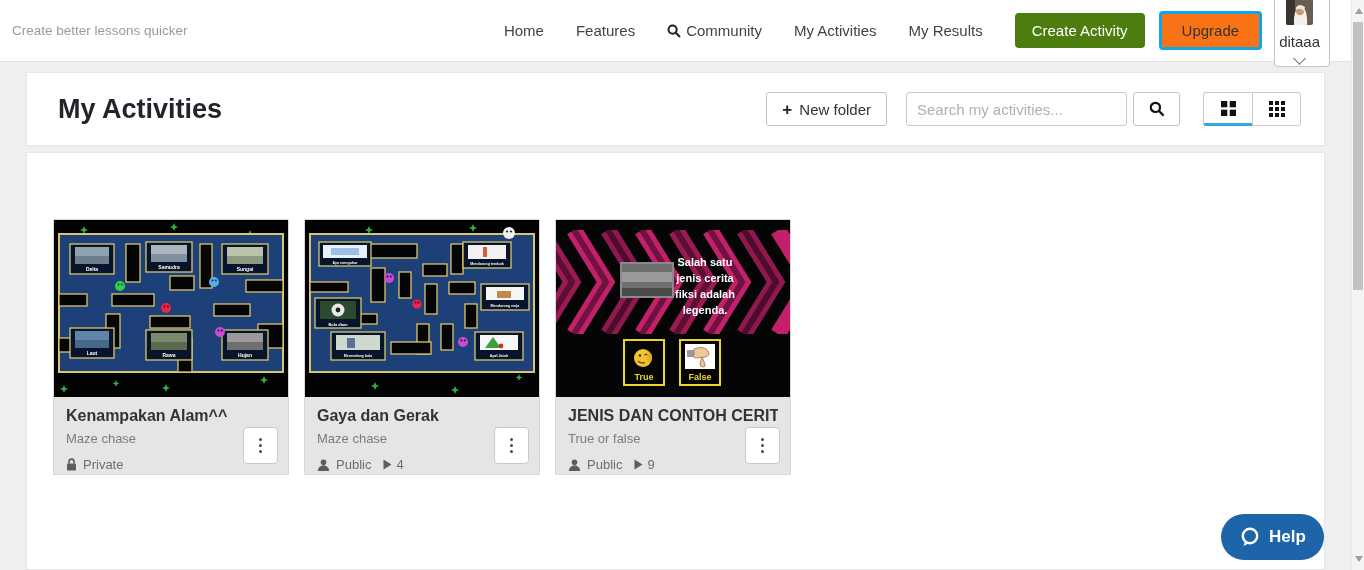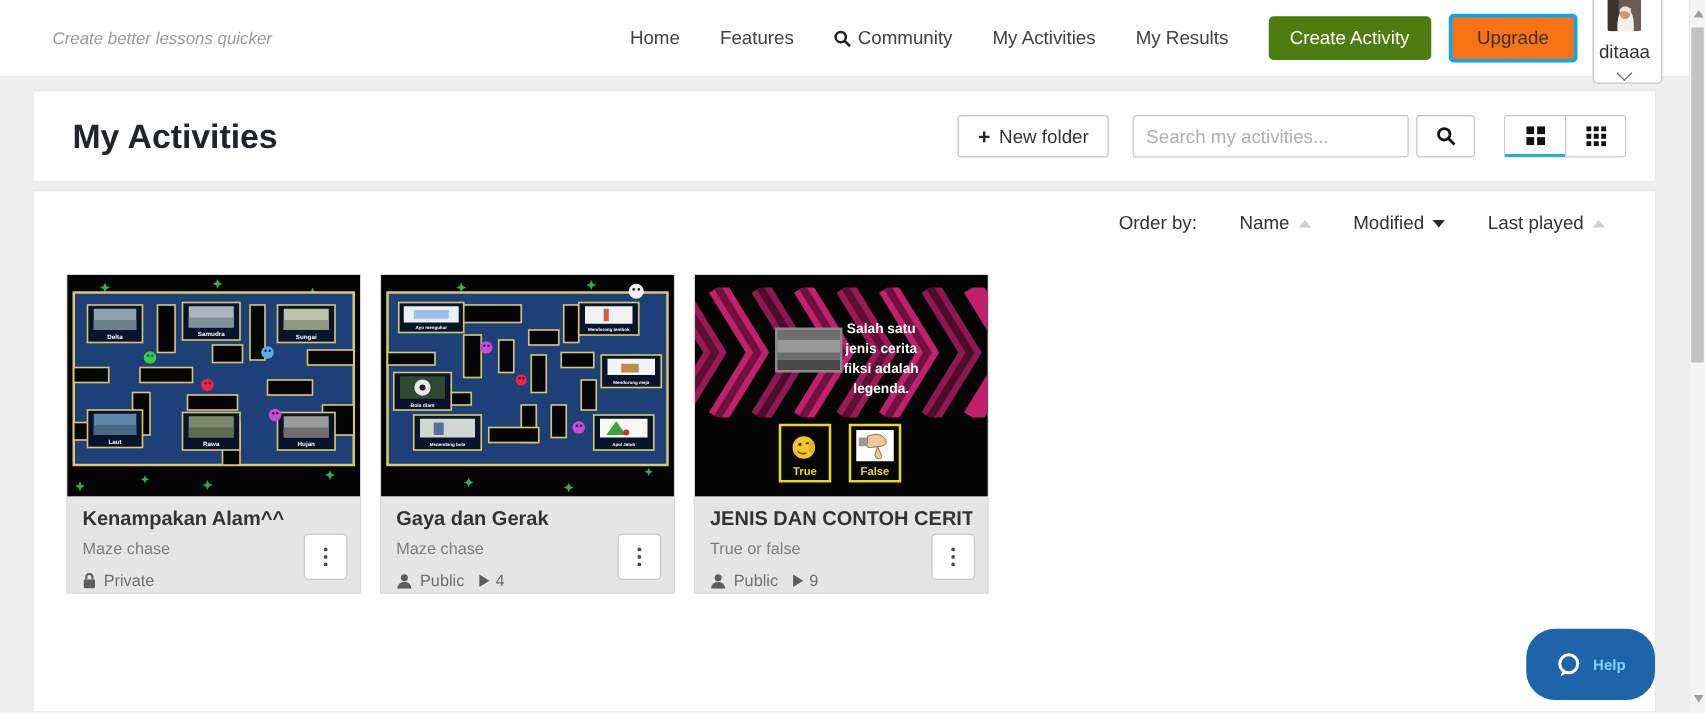--- a/index.html
+++ b/index.html
@@ -11,21 +11,21 @@
             border-bottom:1px solid #e3e3e3; display:flex; align-items:center; z-index:5; }
   .logo { display:flex; align-items:center; margin-left:28px; cursor:pointer; }
   .logo-icon { width:27px; height:27px; background:#2d9cf0; border-radius:7px; position:relative; margin-right:8px; }
   .logo-icon i { position:absolute; background:#fff; border-radius:1.5px; }
   .logo-icon .s1 { left:5px;  top:5px;  width:8px; height:8px; }
   .logo-icon .s2 { left:15px; top:5px;  width:8px; height:4px; }
   .logo-icon .s3 { left:15px; top:11px; width:8px; height:2px; }
   .logo-icon .s4 { left:5px;  top:15px; width:8px; height:8px; }
   .logo-icon .s5 { left:15px; top:15px; width:8px; height:8px; }
   .brand { font-size:22px; font-weight:bold; color:#3f3f3f; letter-spacing:-0.5px; }
-  .tagline { margin-left:42px; font-size:13.5px; color:#9b9b9b;font-style:italic; }
+  .tagline { margin-left:12px; font-size:13.5px; color:#9b9b9b; }
   .nav { display:flex; align-items:center; margin-left:auto; gap:32px; }
   .nav-item { font-size:15px; color:#424242; cursor:pointer; display:flex; align-items:center; gap:5px; white-space:nowrap; }
   .btn-create { margin-left:32px; background:#4d7c0f; color:#fff; font-weight:normal; font-size:15px;
                 border:none; border-radius:4px; padding:9px 17px; cursor:pointer; }
   .btn-upgrade { margin-left:14px; background:#f97316; color:#333; font-size:15px; border:3px solid #0ea5e9;
                  border-radius:4px; padding:8px 20px; cursor:pointer; }
   .user-chip { margin-left:12px; margin-right:34px; display:flex; align-items:center; gap:8px;
                border:1px solid #c3c3c3; border-radius:4px; padding:3px 9px 3px 4px; cursor:pointer; background:#fff;flex-direction:column; }
   .avatar { width:27px; height:27px; border-radius:2px; overflow:hidden; display:block; }
   .user-name { font-size:15px; color:#333; }
@@ -73,22 +73,22 @@
   .card-title { font-size:16px; font-weight:bold; color:#333; white-space:nowrap; overflow:hidden; }
   .card-type { font-size:13px; color:#7c7c7c; margin-top:6px; }
   .card-meta { display:flex; align-items:center; gap:6px; font-size:13px; color:#6e6e6e; margin-top:11px; }
   .meta-plays { display:flex; align-items:center; gap:4px; margin-left:6px; }
   .kebab { position:absolute; right:10px; bottom:10px; width:35px; height:37px; background:#fff;
            border:1px solid #c9c9c9; border-radius:4px; cursor:pointer; display:flex; flex-direction:column;
            align-items:center; justify-content:center; gap:3px; }
   .kebab i { width:3px; height:3px; background:#4a4a4a; border-radius:50%; }
 
   
-  .help-btn { position:absolute; right:40px; bottom:10px; width:103px; height:57px; background:#1d64a8;
-              border:none; border-radius:23px; color:#7dd3fc; font-weight:bold; font-size:12px; cursor:pointer;
+  .help-btn { position:absolute; right:40px; bottom:10px; width:103px; height:46px; background:#1d64a8;
+              border:none; border-radius:23px; color:#ffffff; font-weight:bold; font-size:17px; cursor:pointer;
               display:flex; align-items:center; justify-content:center; gap:8px; z-index:8; }
 
   
   .scrollbar { position:absolute; top:0; right:0; width:13px; height:570px; background:#f4f4f4;
                border-left:1px solid #e9e9e9; z-index:9; }
   .sb-arrow { position:absolute; left:3px; width:0; height:0; border-left:4px solid transparent; border-right:4px solid transparent; }
   .sb-up { top:8px; border-bottom:6px solid #9f9f9f; }
   .sb-down { bottom:8px; border-top:6px solid #9f9f9f; }
   .sb-thumb { position:absolute; left:1px; top:22px; width:10px; height:268px; background:#c2c2c2; cursor:pointer; }
 
@@ -177,35 +177,20 @@
         <rect x="0" y="12" width="4" height="4" fill="#111"></rect>
           <rect x="6" y="12" width="4" height="4" fill="#111"></rect>
           <rect x="12" y="12" width="4" height="4" fill="#111"></rect>
       </svg>
     </div>
   </div>
 </div>
 
 <div class="panel panel-content">
 
-  <div class="orderby">
-    <span class="ob-label">Order by:</span>
-    <span class="ob-opt">
-      <span>Name</span>
-        <span class="tri-up"></span>
-    </span>
-    <span class="ob-opt">
-      <span>Modified</span>
-        <span class="tri-down"></span>
-    </span>
-    <span class="ob-opt">
-      <span>Last played</span>
-        <span class="tri-up"></span>
-    </span>
-  </div>
 
   <div class="cards">
 
     <div class="card">
       <svg class="thumb" viewBox="0 0 234 177">
         <rect width="234" height="177" fill="#030303"></rect>
         <g fill="#2fae4a">
           <path d="M30 6 l1.2 2.8 2.8 1.2 -2.8 1.2 -1.2 2.8 -1.2-2.8 -2.8-1.2 2.8-1.2z"></path>
           <path d="M120 3 l1.2 2.8 2.8 1.2 -2.8 1.2 -1.2 2.8 -1.2-2.8 -2.8-1.2 2.8-1.2z"></path>
           <path d="M196 10 l1.2 2.8 2.8 1.2 -2.8 1.2 -1.2 2.8 -1.2-2.8 -2.8-1.2 2.8-1.2z"></path>

